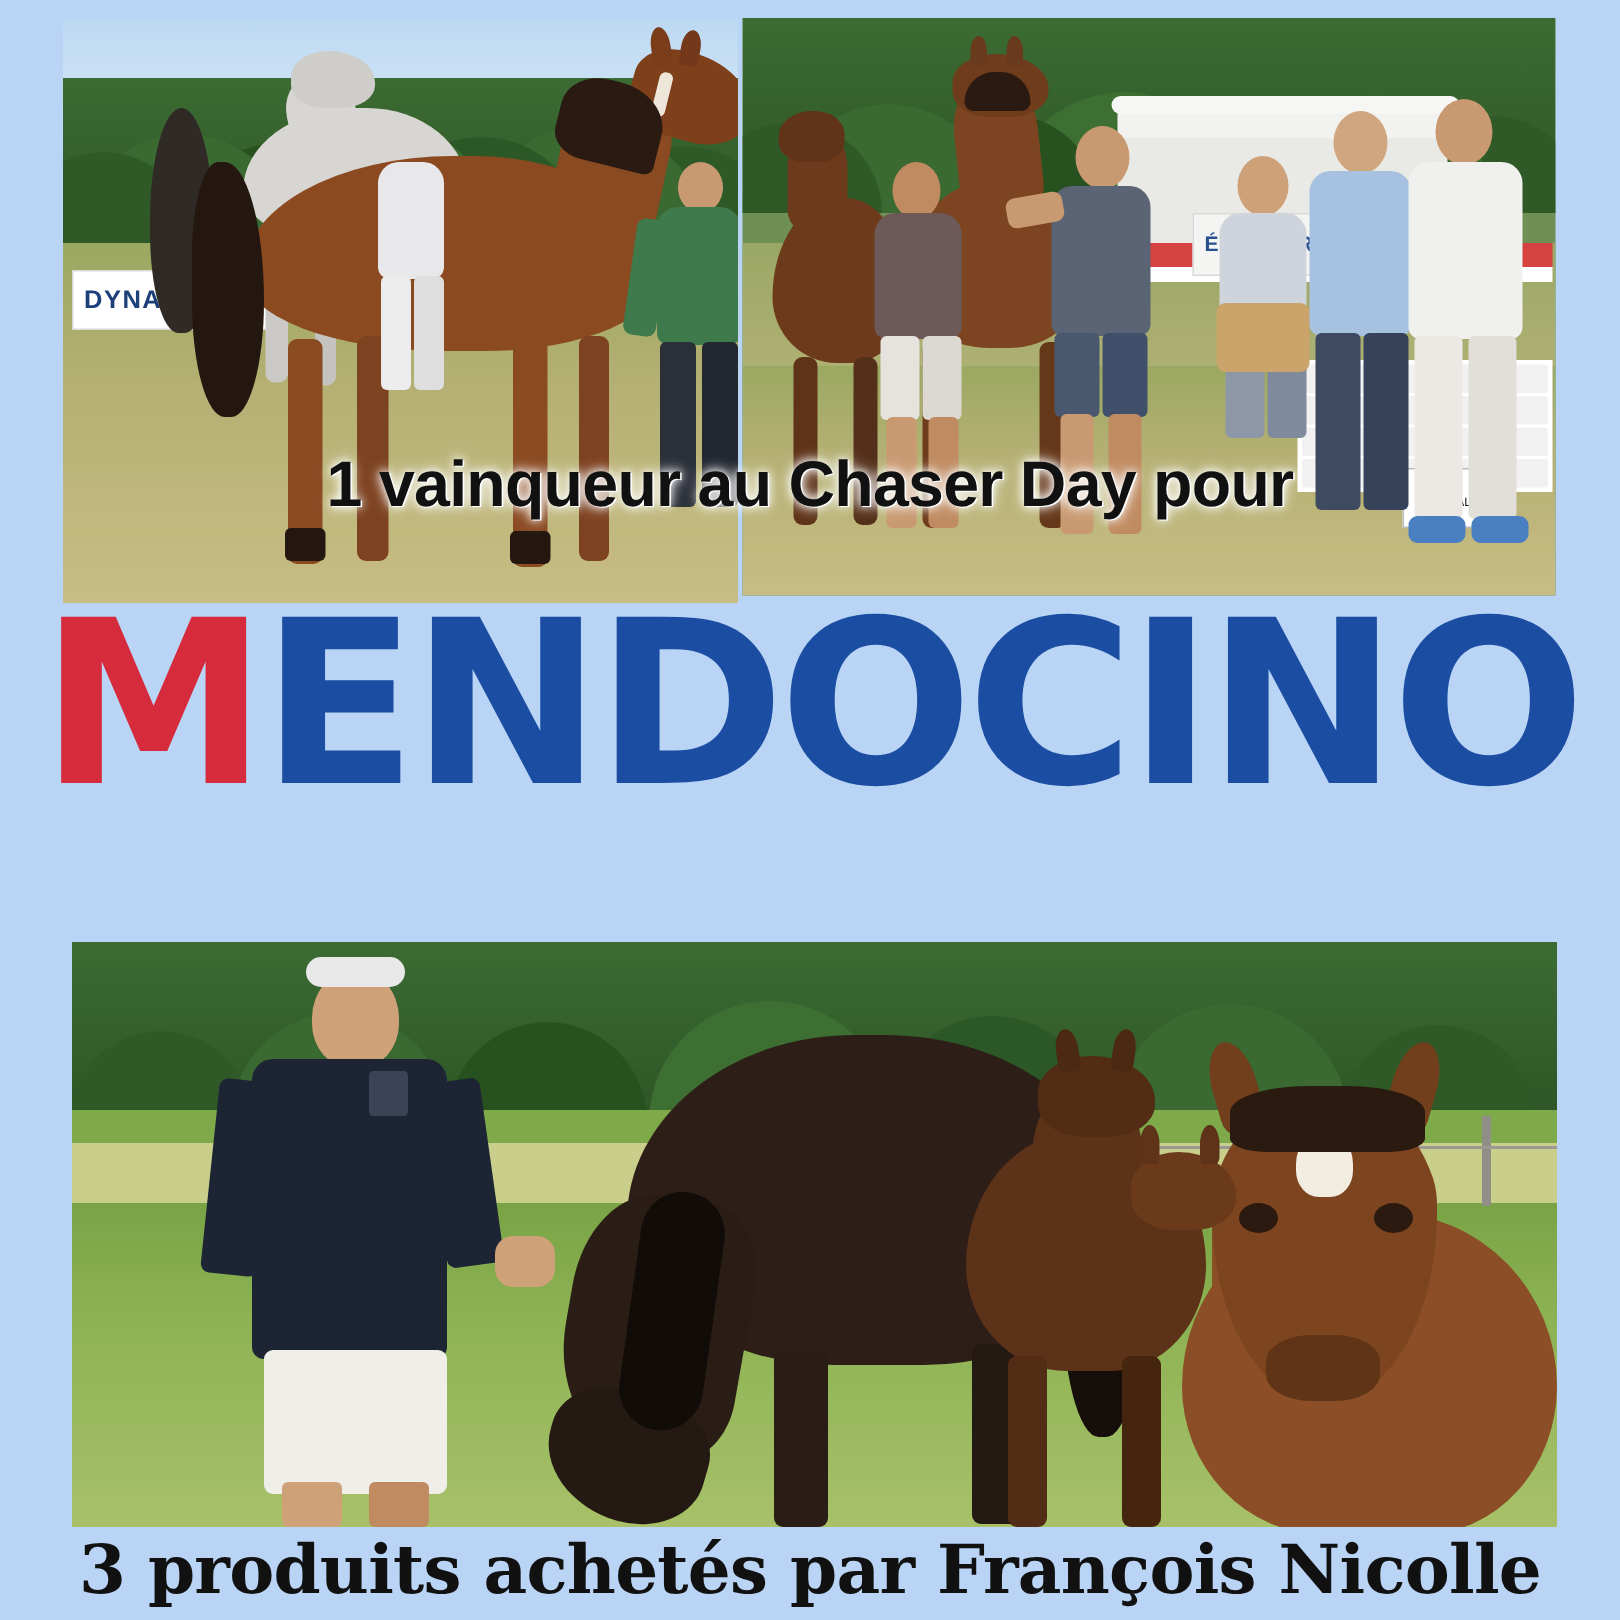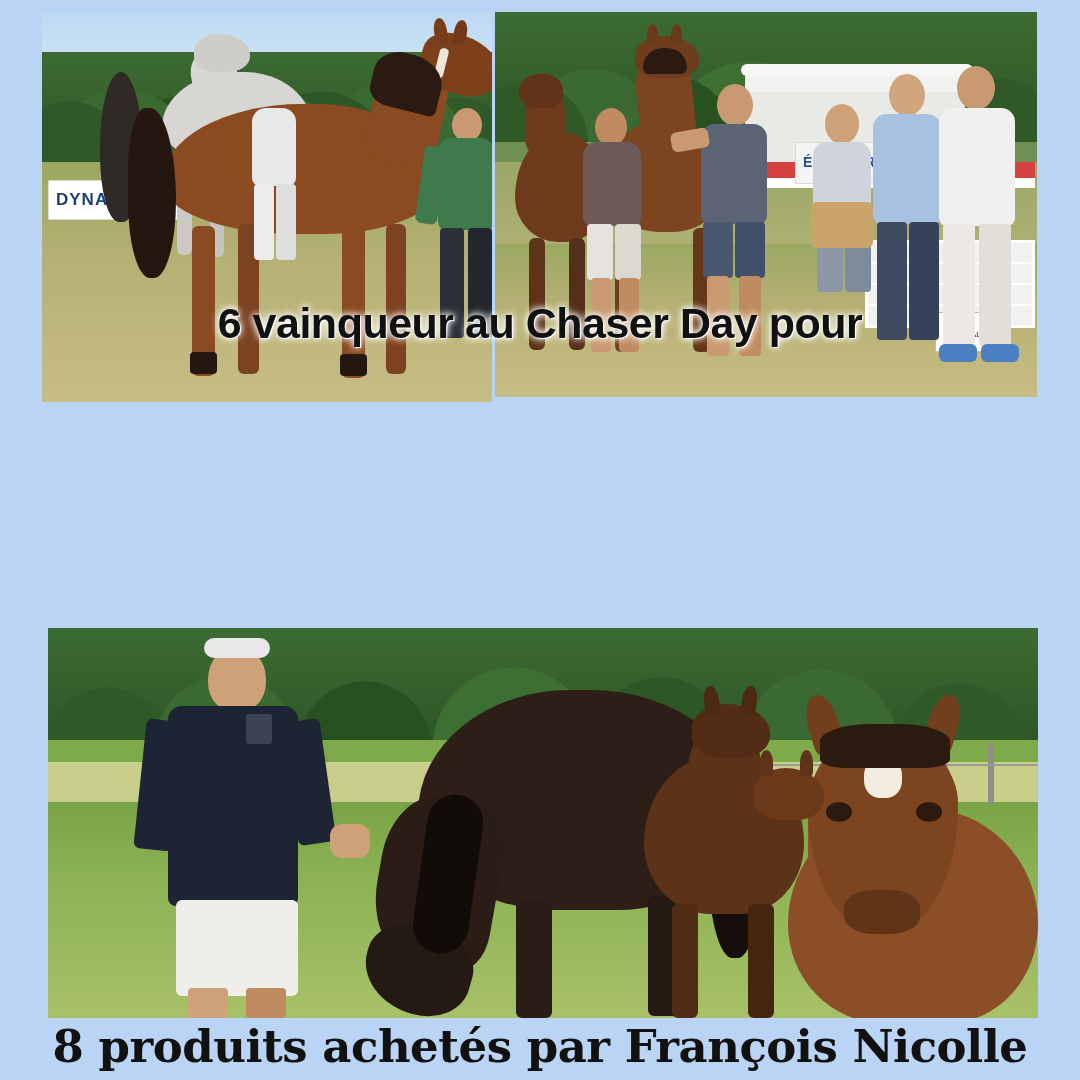--- a/index.html
+++ b/index.html
@@ -310,23 +310,26 @@
 
     <div class="person-head" style="left:462px;top:54px;width:38px;height:44px;background:#c99a72;"></div>
     <div class="person-torso" style="left:444px;top:96px;width:76px;height:118px;background:#f0f0ee;"></div>
     <div class="person-leg" style="left:448px;top:212px;width:32px;height:122px;background:#ece9e4;"></div>
     <div class="person-leg" style="left:484px;top:212px;width:32px;height:122px;background:#e2ded8;"></div>
     <div style="position:absolute;left:444px;top:332px;width:38px;height:18px;background:#4a7fc1;border-radius:6px;"></div>
     <div style="position:absolute;left:486px;top:332px;width:38px;height:18px;background:#4a7fc1;border-radius:6px;"></div>
   </div>
 
   <div class="subhead-top">
-    <div>6 vainqueur au Chaser Day pour</div>
-  </div>
-
+    <div>1 vainqueur au Chaser Day pour</div>
+  </div>
+
+  <div class="title-wrap">
+    <span class="title"><span class="accent">M</span><span>ENDOCINO</span></span>
+  </div>
 
 
   <div class="photo" id="photo-bottom">
     <div class="sky" style="height:110px;background:linear-gradient(#9ec7e8,#d9e9f6);"></div>
     <div class="treeline" style="top:0px;height:120px;"></div>
     <div style="position:absolute;left:0;right:0;top:112px;height:28px;background:#7faa4a;"></div>
     <div class="grass" style="top:134px;"></div>
     <div style="position:absolute;left:0;right:0;top:134px;height:40px;background:#c9cf8a;"></div>
 
     <div style="position:absolute;left:700px;top:120px;width:6px;height:54px;background:#8f8f88;"></div>
@@ -370,15 +373,15 @@
     <div style="position:absolute;left:772px;top:96px;width:130px;height:44px;background:#2a1a10;border-radius:40% 40% 20% 20%;"></div>
     <div style="position:absolute;left:778px;top:174px;width:26px;height:20px;background:#2c1a10;border-radius:50%;"></div>
     <div style="position:absolute;left:868px;top:174px;width:26px;height:20px;background:#2c1a10;border-radius:50%;"></div>
     <div style="position:absolute;left:796px;top:262px;width:76px;height:44px;background:#5f3417;border-radius:40%;"></div>
 
     <div class="horse-head" style="left:706px;top:140px;width:70px;height:52px;background:#6a3a1a;border-radius:45% 55% 40% 40%;"></div>
     <div class="horse-ear" style="left:712px;top:122px;width:13px;height:26px;background:#5f331a;border-radius:50% 50% 20% 20%;"></div>
     <div class="horse-ear" style="left:752px;top:122px;width:13px;height:26px;background:#5f331a;border-radius:50% 50% 20% 20%;"></div>
   </div>
 
-  <div class="footer-text">8 produits achetés par François Nicolle</div>
+  <div class="footer-text">3 produits achetés par François Nicolle</div>
 
 </div>
 
 </body></html>

